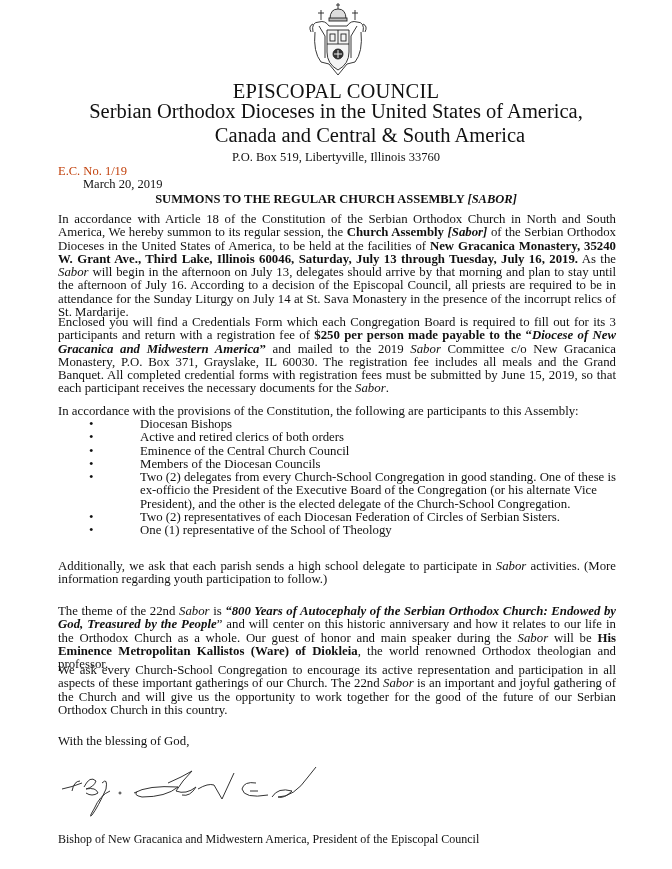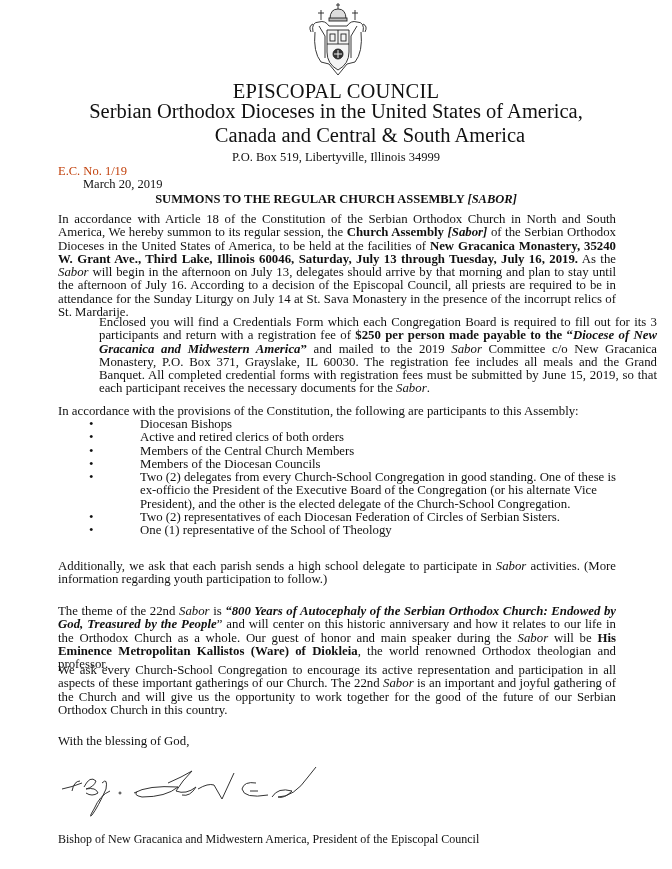--- a/index.html
+++ b/index.html
@@ -9,21 +9,21 @@
   .hdr { position:absolute; left:0; width:672px; text-align:center; white-space:nowrap; }
   .h1 { top:80px; font-size:20.5px; letter-spacing:0.2px; }
   .h2 { top:100px; font-size:20.5px; }
   .h3 { top:124px; font-size:20.5px;padding-left:34px; }
   .h4 { top:150px; font-size:12.5px; }
   .ecno { position:absolute; left:58px; top:164px; font-size:12.5px; color:#c2410c; }
   .date { position:absolute; left:58px; top:177px; font-size:12.5px;margin-left:25px; }
   .title { position:absolute; left:0; width:672px; top:192px; text-align:center; font-size:12.5px; font-weight:bold; }
   .body { position:absolute; left:58px; width:558px; font-size:12.8px; line-height:13.3px; text-align:justify; }
   .p1 { top:213px; }
-  .p2 { top:316px;margin-left:41px; }
+  .p2 { top:316px; }
   .p3 { top:405px; }
   .list { position:absolute; left:58px; top:418px; width:560px; font-size:12.8px; line-height:13.3px; margin:0; padding:0; list-style:none; }
   .list li { position:relative; padding-left:82px; }
   .list li .bullet { position:absolute; left:31px; top:0; }
   .p4 { top:560px; }
   .p5 { top:605px; }
   .p6 { top:664px; }
   .p7 { top:735px; }
   .sig { position:absolute; left:58px; top:757px; width:330px; height:62px; }
   .sigtitle { position:absolute; left:58px; top:832px; font-size:12px; white-space:nowrap; }
@@ -55,35 +55,35 @@
     <line x1="33" y1="48" x2="33" y2="56" stroke="#fff"></line>
       <line x1="29" y1="52" x2="37" y2="52" stroke="#fff"></line>
     <path d="M24 62 L33 73 L42 62"></path>
     <path d="M6 30 Q3 24 8 22 M60 30 Q63 24 58 22"></path>
   </g>
 </svg>
 
 <div class="hdr h1">EPISCOPAL COUNCIL</div>
 <div class="hdr h2">Serbian Orthodox Dioceses in the United States of America,</div>
 <div class="hdr h3">Canada and Central &amp; South America</div>
-<div class="hdr h4">P.O. Box 519, Libertyville, Illinois 34999</div>
+<div class="hdr h4">P.O. Box 519, Libertyville, Illinois 33760</div>
 
 <div class="ecno">E.C. No. 1/19</div>
 <div class="date">March 20, 2019</div>
 
 <div class="title"><span>SUMMONS TO THE REGULAR CHURCH ASSEMBLY </span><i>[SABOR]</i></div>
 
 <div class="body p1">In accordance with Article 18 of the Constitution of the Serbian Orthodox Church in North and South America, We hereby summon to its regular session, the <b>Church Assembly </b><b><i>[Sabor]</i></b> of the Serbian Orthodox Dioceses in the United States of America, to be held at the facilities of <b>New Gracanica Monastery, 35240 W. Grant Ave., Third Lake, Illinois 60046, Saturday, July 13 through Tuesday, July 16, 2019.</b>  As the <i>Sabor</i> will begin in the afternoon on July 13, delegates should arrive by that morning and plan to stay until the afternoon of July 16. According to a decision of the Episcopal Council, all priests are required to be in attendance for the Sunday Liturgy on July 14 at St. Sava Monastery in the presence of the incorrupt relics of St. Mardarije.</div>
 <div class="body p2">Enclosed you will find a Credentials Form which each Congregation Board is required to fill out for its 3 participants and return with a registration fee of <b>$250 per person made payable to the “</b><b><i>Diocese of New Gracanica and Midwestern America</i></b><b>”</b> and mailed to the 2019 <i>Sabor</i> Committee c/o New Gracanica Monastery, P.O. Box 371, Grayslake, IL 60030. The registration fee includes all meals and the Grand Banquet.  All completed credential forms with registration fees must be submitted by June 15, 2019, so that each participant receives the necessary documents for the <i>Sabor</i>.</div>
 <div class="body p3">In accordance with the provisions of the Constitution, the following are participants to this Assembly:</div>
 
 <ul class="list">
   <li><span class="bullet">•</span><span>Diocesan Bishops</span></li>
   <li><span class="bullet">•</span><span>Active and retired clerics of both orders</span></li>
-  <li><span class="bullet">•</span><span>Members of the Central Church Members</span></li>
+  <li><span class="bullet">•</span><span>Eminence of the Central Church Council</span></li>
   <li><span class="bullet">•</span><span>Members of the Diocesan Councils</span></li>
   <li><span class="bullet">•</span><span>Two (2) delegates from every Church-School Congregation in good standing. One of these is ex-officio the President of the Executive Board of the Congregation (or his alternate Vice President), and the other is the elected delegate of the Church-School Congregation.</span></li>
   <li><span class="bullet">•</span><span>Two (2) representatives of each Diocesan Federation of Circles of Serbian Sisters.</span></li>
   <li><span class="bullet">•</span><span>One (1) representative of the School of Theology</span></li>
 </ul>
 
 <div class="body p4">Additionally, we ask that each parish sends a high school delegate to participate in <i>Sabor</i> activities.  (More information regarding youth participation to follow.)</div>
 <div class="body p5">The theme of the 22nd <i>Sabor</i> is <b><i>“800 Years of Autocephaly of the Serbian Orthodox Church: Endowed by God, Treasured by the People</i></b>” and will center on this historic anniversary and how it relates to our life in the Orthodox Church as a whole.  Our guest of honor and main speaker during the <i>Sabor</i> will be <b>His Eminence Metropolitan Kallistos (Ware) of Diokleia</b>, the world renowned Orthodox theologian and professor.</div>
 <div class="body p6">We ask every Church-School Congregation to encourage its active representation and participation in all aspects of these important gatherings of our Church. The 22nd <i>Sabor</i> is an important and joyful gathering of the Church and will give us the opportunity to work together for the good of the future of our Serbian Orthodox Church in this country.</div>
 <div class="body p7">With the blessing of God,</div>

